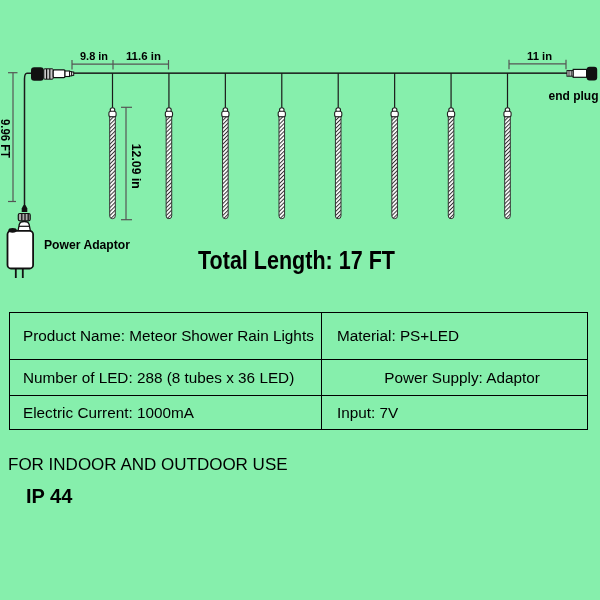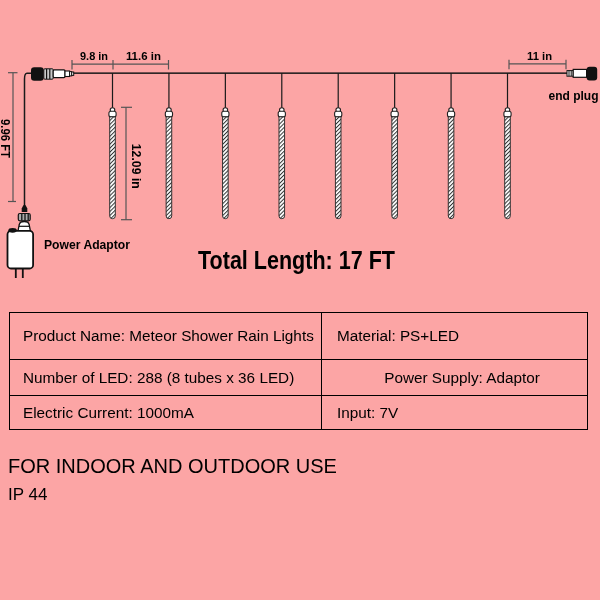--- a/index.html
+++ b/index.html
@@ -1,16 +1,16 @@
 <!DOCTYPE html>
 <html><head>
 <meta charset="utf-8">
 <style>
   html,body{margin:0;padding:0;background:#fff;}
-  #page{position:relative;width:600px;height:600px;background:#fca5a5;overflow:hidden;
+  #page{position:relative;width:600px;height:600px;background:#86efac;overflow:hidden;
         font-family:"Liberation Sans", sans-serif;color:#000;}
   .abs{position:absolute;}
 </style>
 </head>
 <body>
 <div id="page">
 
 <svg class="abs" style="left:0;top:0" width="600" height="300" viewBox="0 0 600 300">
   <defs>
     <pattern id="coil" patternUnits="userSpaceOnUse" width="2.8" height="2.8" patternTransform="rotate(-45)">
@@ -171,19 +171,19 @@
 
   <tr style="height:34px;">
 
     <td style="border:1.5px solid #000;padding:0 0 0 13px;margin-top:12px;">Electric Current: 1000mA</td>
 
     <td style="border:1.5px solid #000;padding:0 0 0 15px;margin-top:9px;">Input: 7V</td>
   </tr>
 </tbody>
     </table>
 
-<div class="abs" style="left:8px;top:455px;font-size:20px;">FOR INDOOR AND OUTDOOR USE</div>
+<div class="abs" style="left:8px;top:455px;font-size:17px;">FOR INDOOR AND OUTDOOR USE</div>
 
-<div class="abs" style="left:8px;top:485px;font-size:17px;font-weight:normal;">IP 44</div>
+<div class="abs" style="left:26px;top:485px;font-size:20px;font-weight:bold;">IP 44</div>
 
 
 
 </div>
 
 </body></html>

